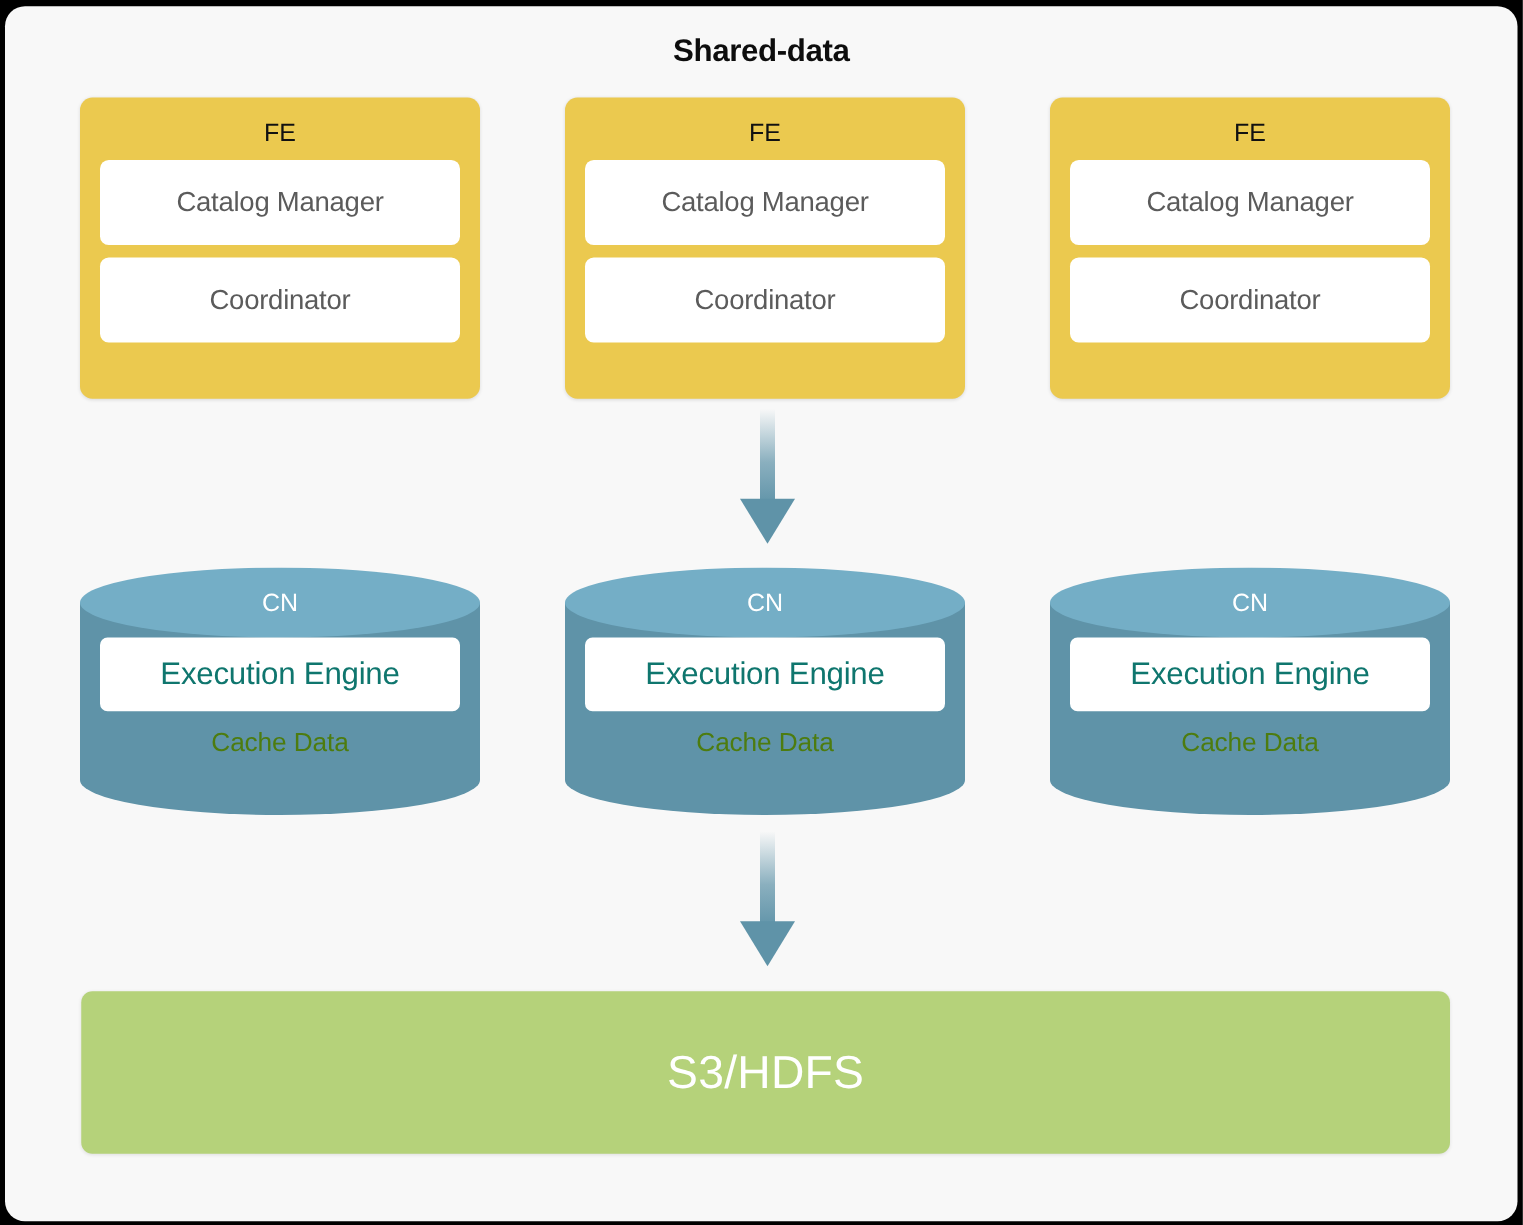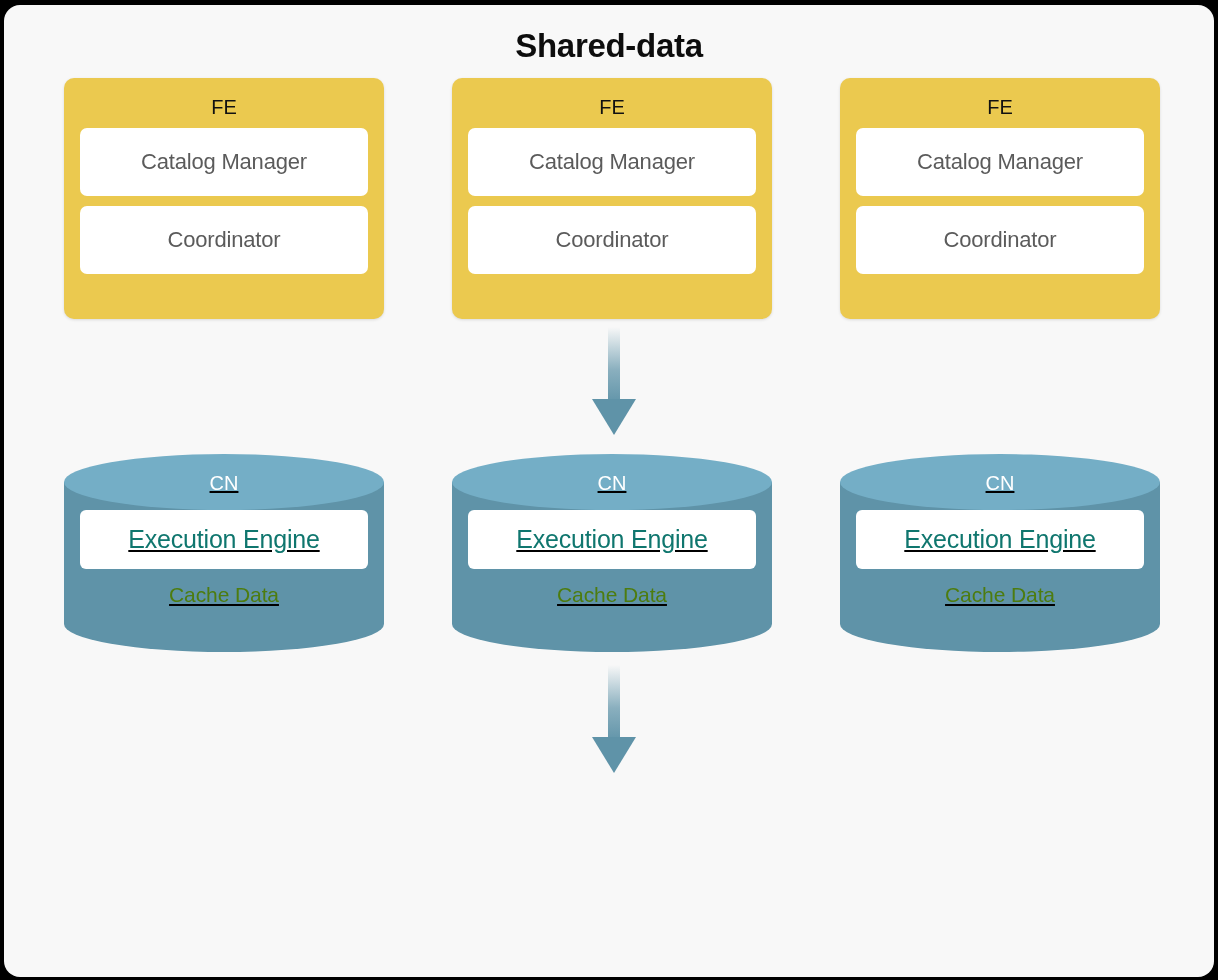--- a/index.html
+++ b/index.html
@@ -32,21 +32,21 @@
     overflow: hidden;
   }
 
   
   .diagram-title {
     position: absolute;
     left: 0;
     top: 22px;
     width: 1210px;
     text-align: center;
-    font-size: 33px;
+    font-size: 25px;
     font-weight: bold;
     color: #0d0d0d;
     letter-spacing: -0.3px;
   }
 
   
   .fe-row {
     position: absolute;
     left: 60px;
     top: 73px;
@@ -112,21 +112,20 @@
 
   .cn-content {
     position: absolute;
     left: 0;
     top: 0;
     width: 320px;
     height: 198px;
     display: flex;
     flex-direction: column;
     align-items: center;
-    text-decoration: underline;
   }
 
   .cn-title {
     margin-top: 17px;
     font-size: 20px;
     font-weight: 500;
     color: #FFFFFF;
     height: 28px;
     line-height: 24px;
   }
@@ -270,15 +269,18 @@
             <stop offset="0%" stop-color="#5F93A8" stop-opacity="0"></stop>
             <stop offset="55%" stop-color="#5F93A8" stop-opacity="0.72"></stop>
             <stop offset="100%" stop-color="#5F93A8" stop-opacity="1"></stop>
           </linearGradient>
         </defs>
         <rect x="34" y="2" width="12" height="78" fill="url(#agrad2)"></rect>
         <polygon points="18,74 62,74 40,110" fill="#5F93A8"></polygon>
       </svg>
     </div>
 
+    <div class="storage-bar">
+      <div class="storage-label">S3/HDFS</div>
+    </div>
 
   </div>
 </div>
 
 </body></html>

